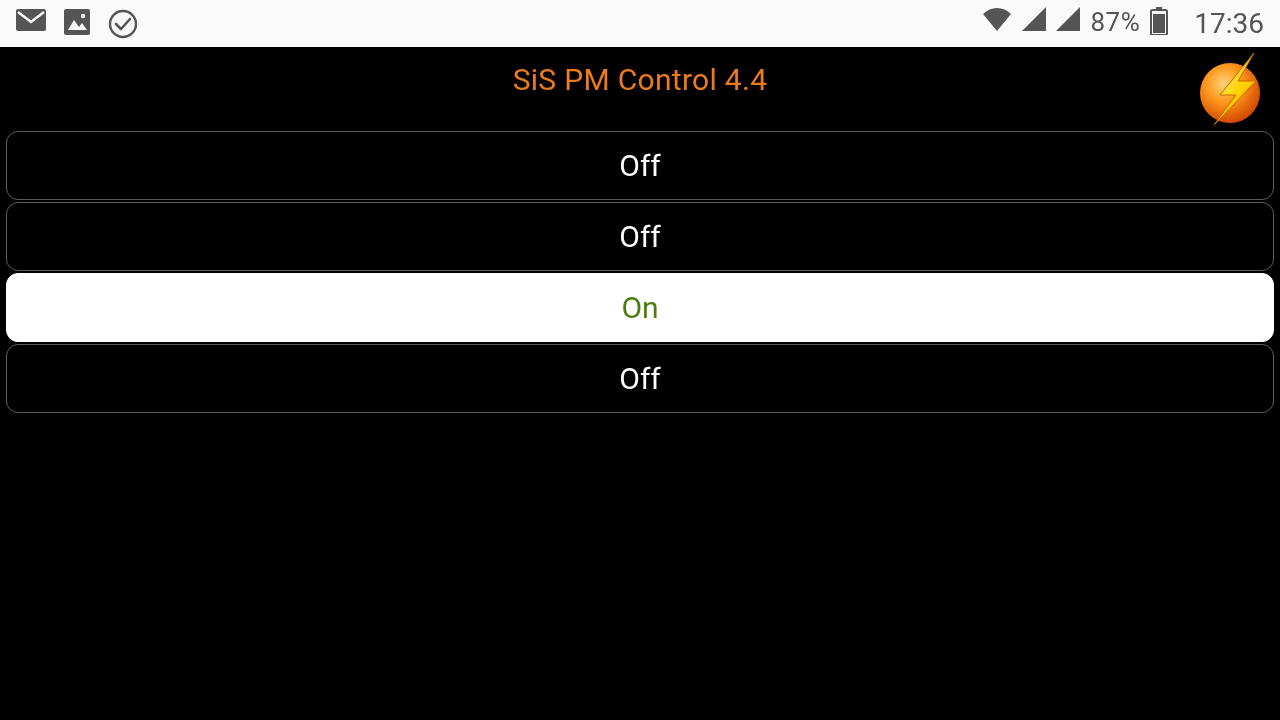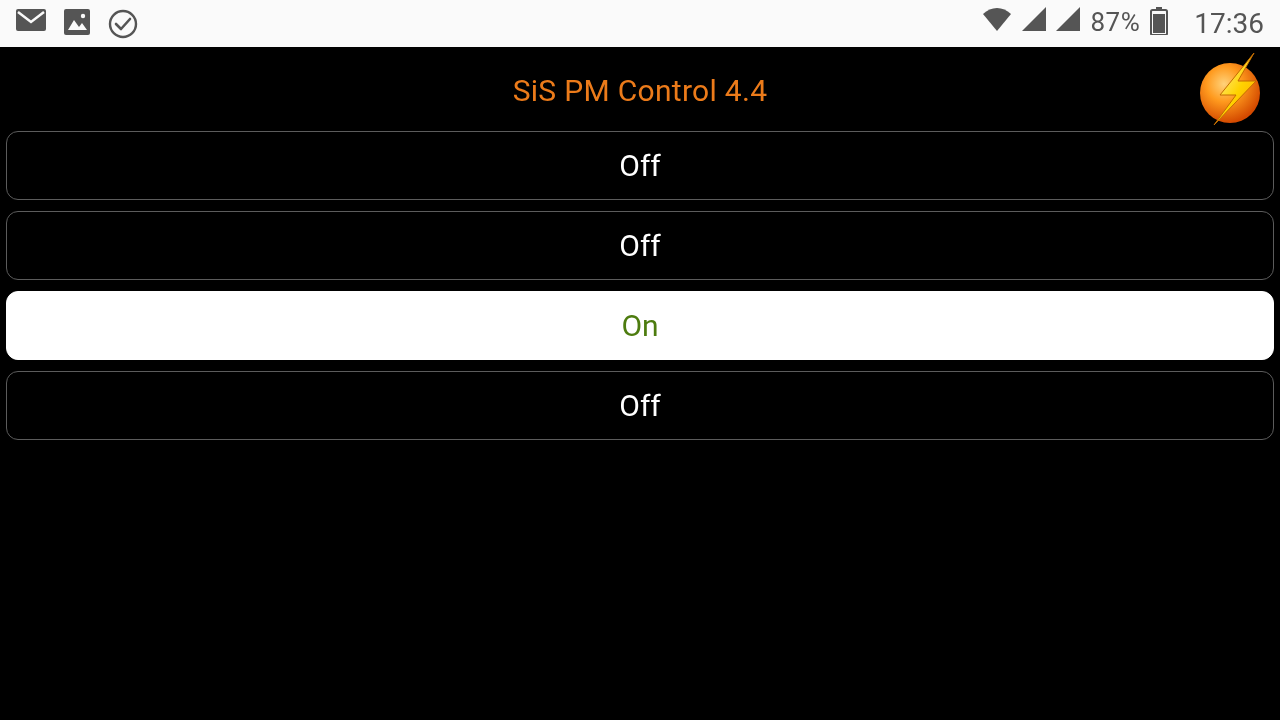--- a/index.html
+++ b/index.html
@@ -54,38 +54,38 @@
       width: 100%;
       height: calc(720px - 47px);
       background: #000;
     }
     .app-title {
       width: 100%;
       text-align: center;
       font-size: 30px;
       font-weight: 400;
       color: #ec7b1a;
-      padding-top: 26px;
+      padding-top: 15px;
       letter-spacing: 0.3px;
     }
     .bolt-badge {
       position: absolute;
       top: 6px;
       right: 12px;
       width: 72px;
       height: 72px;
     }
     .outlet-list {
       position: absolute;
       top: 84px;
       left: 6px;
       right: 6px;
       display: flex;
       flex-direction: column;
-      gap: 11px;
+      gap: 2px;
     }
     .outlet {
       height: 69px;
       border: 1.5px solid #5c5c5c;
       border-radius: 12px;
       background: #000;
       color: #fff;
       display: flex;
       align-items: center;
       justify-content: center;

